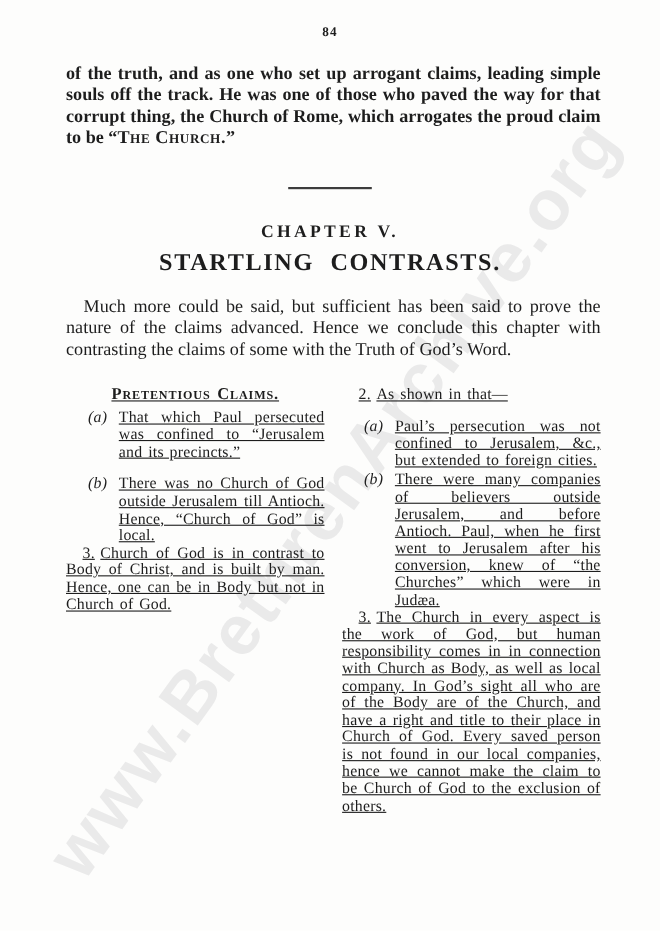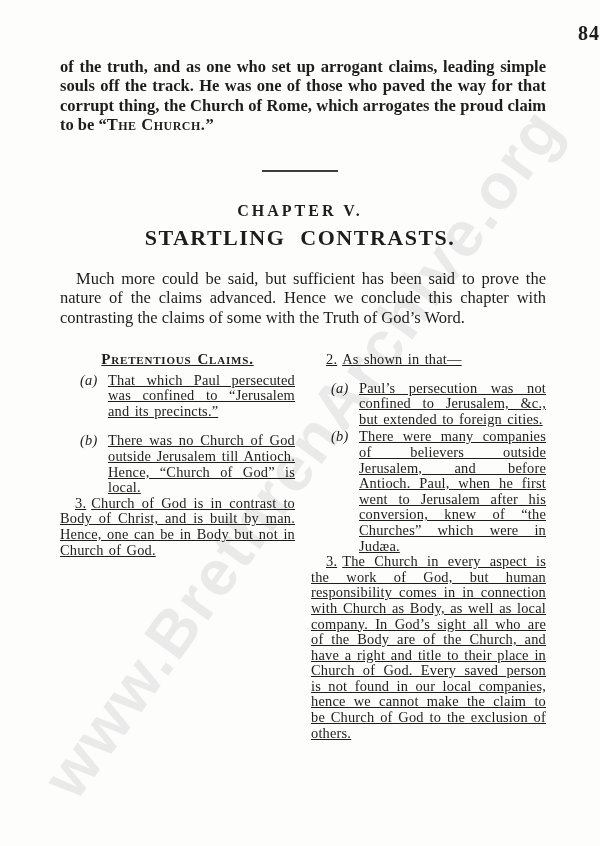--- a/index.html
+++ b/index.html
@@ -14,21 +14,21 @@
   .watermark {
     position:absolute; left:28px; top:768px;
     transform:rotate(-54deg); transform-origin:0 0;
     font-family:"Liberation Sans","DejaVu Sans",sans-serif;
     font-weight:700; font-size:64px; letter-spacing:2px;
     color:#eaeaea; white-space:nowrap; z-index:0;
   }
 
   .page-number {
     position:absolute; top:22px; left:0; right:0;
-    text-align:right; font-size:20px; font-weight:700; letter-spacing:1px;
+    text-align:center; font-size:12px; font-weight:700; letter-spacing:1px;
     z-index:1;
   }
 
   .body-text {
     position:absolute; left:60px; width:486px;
     font-size:16.5px; line-height:19.3px; text-align:justify;
     z-index:1;
   }
   .intro { top:57px;font-weight:bold; }
   .lead  { top:269px; text-indent:16px; }

